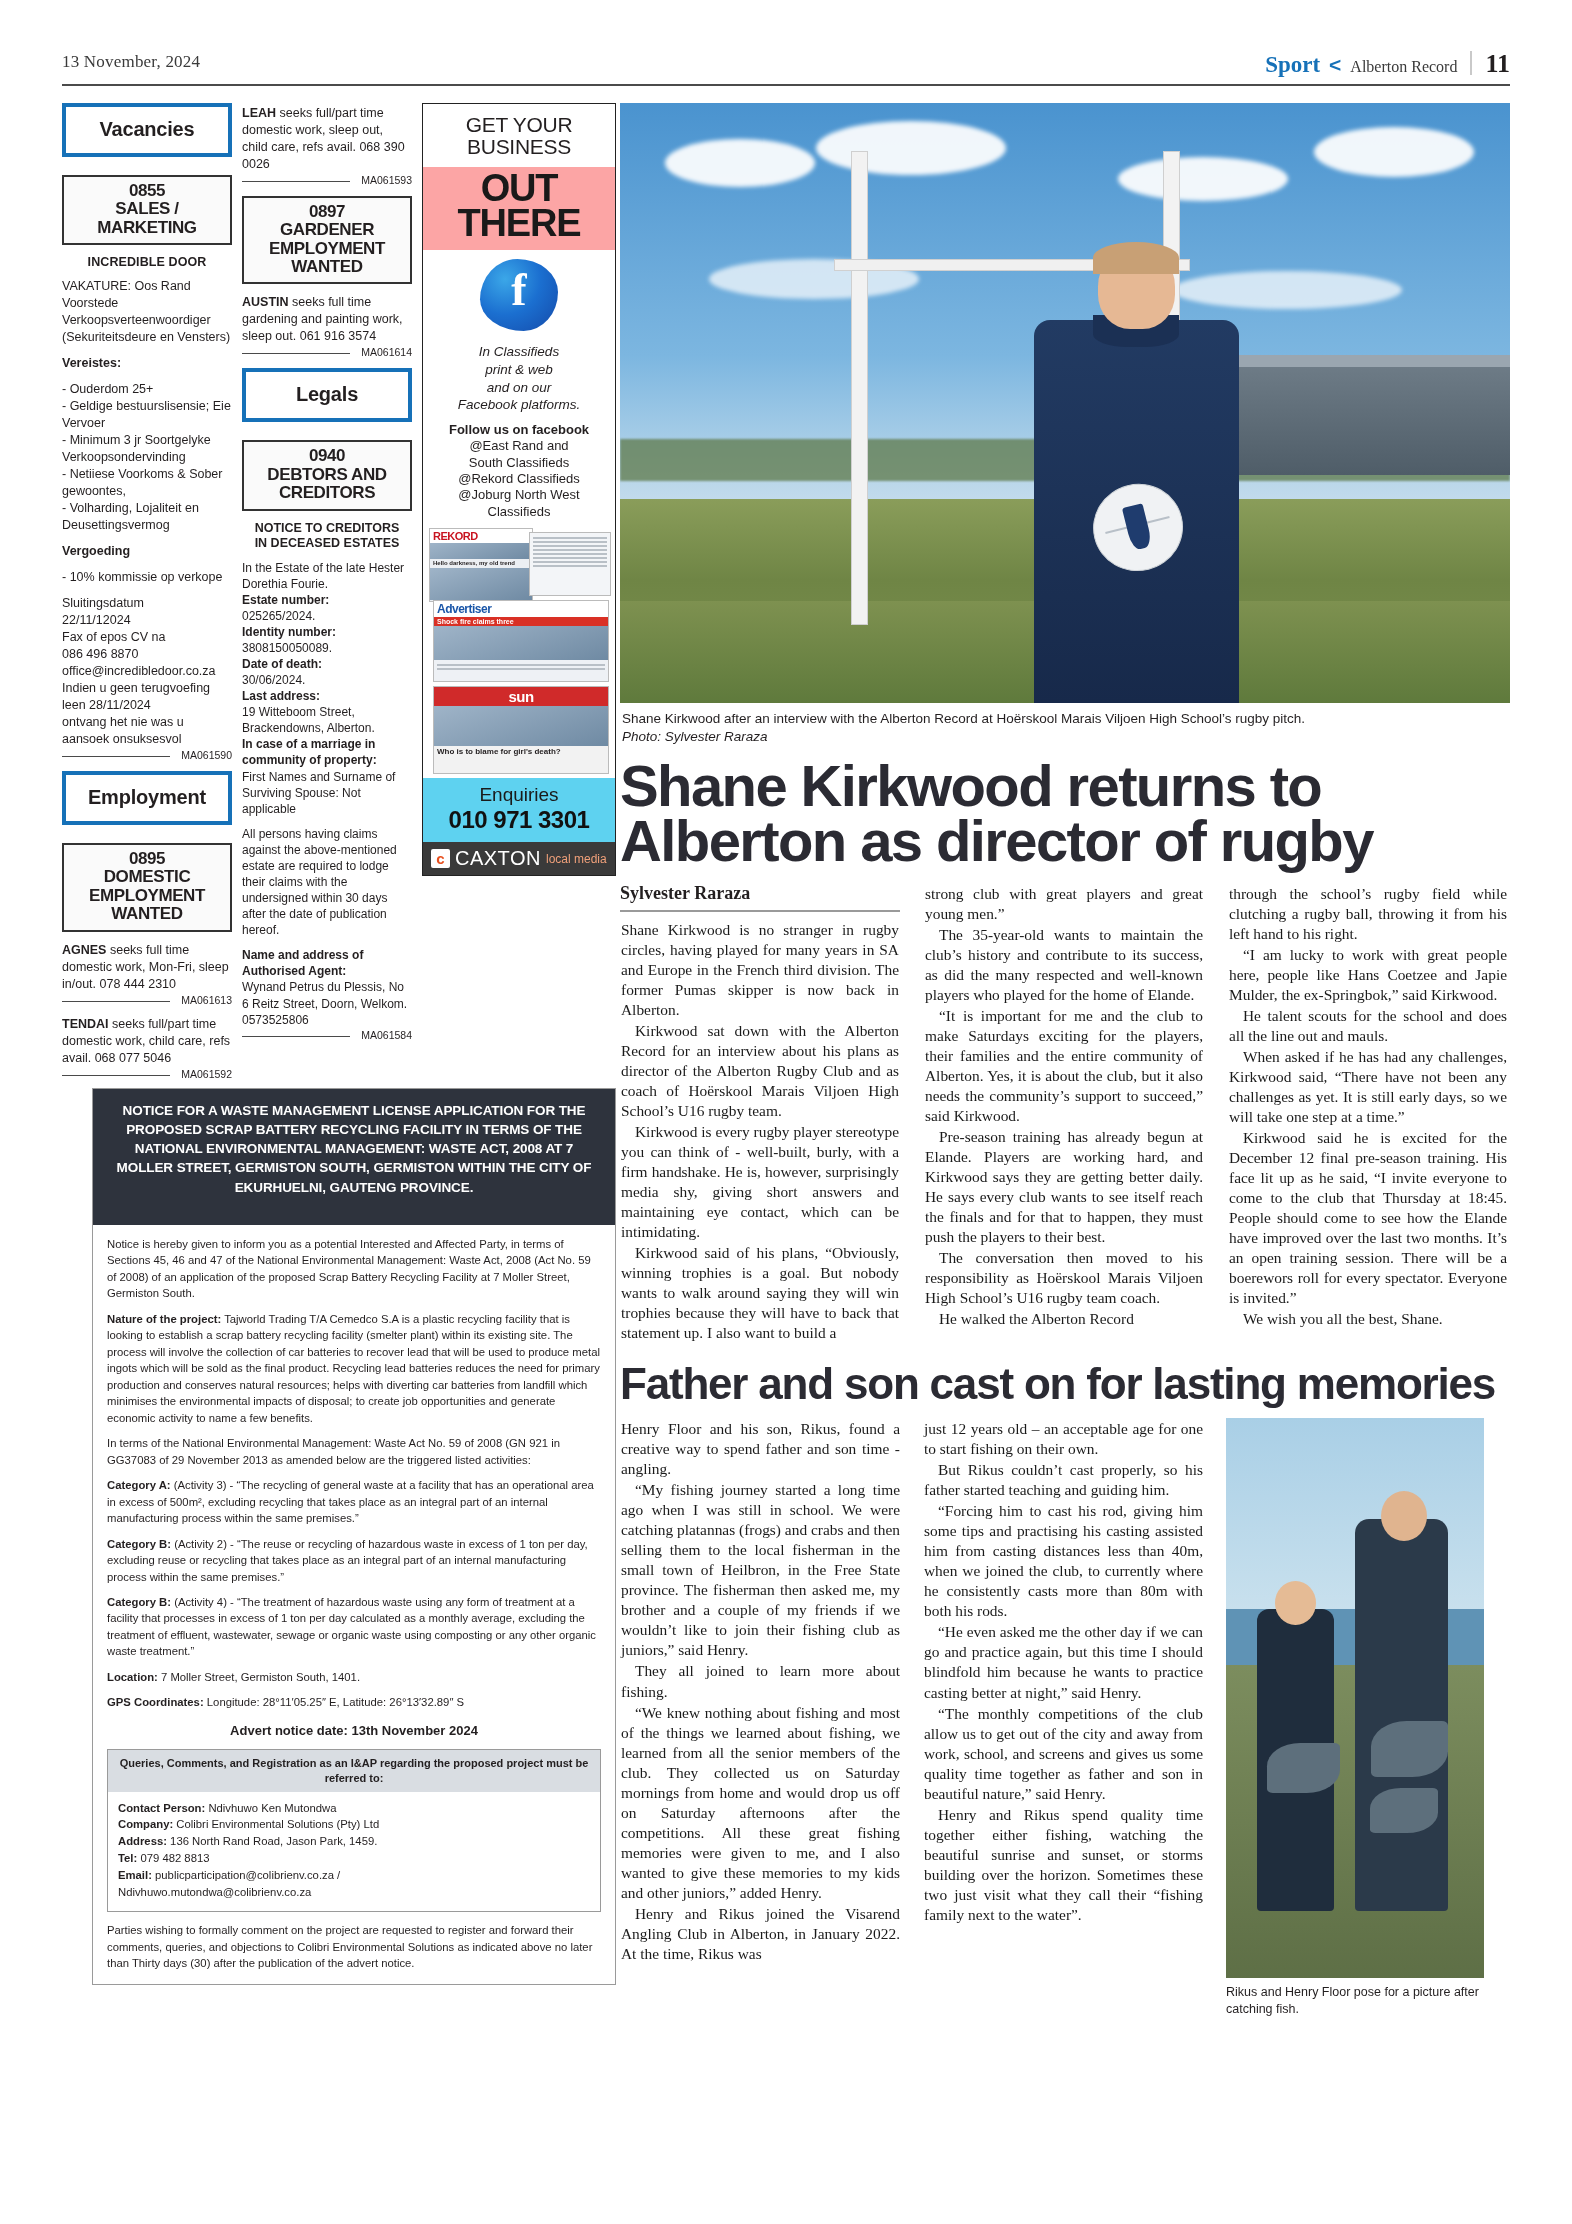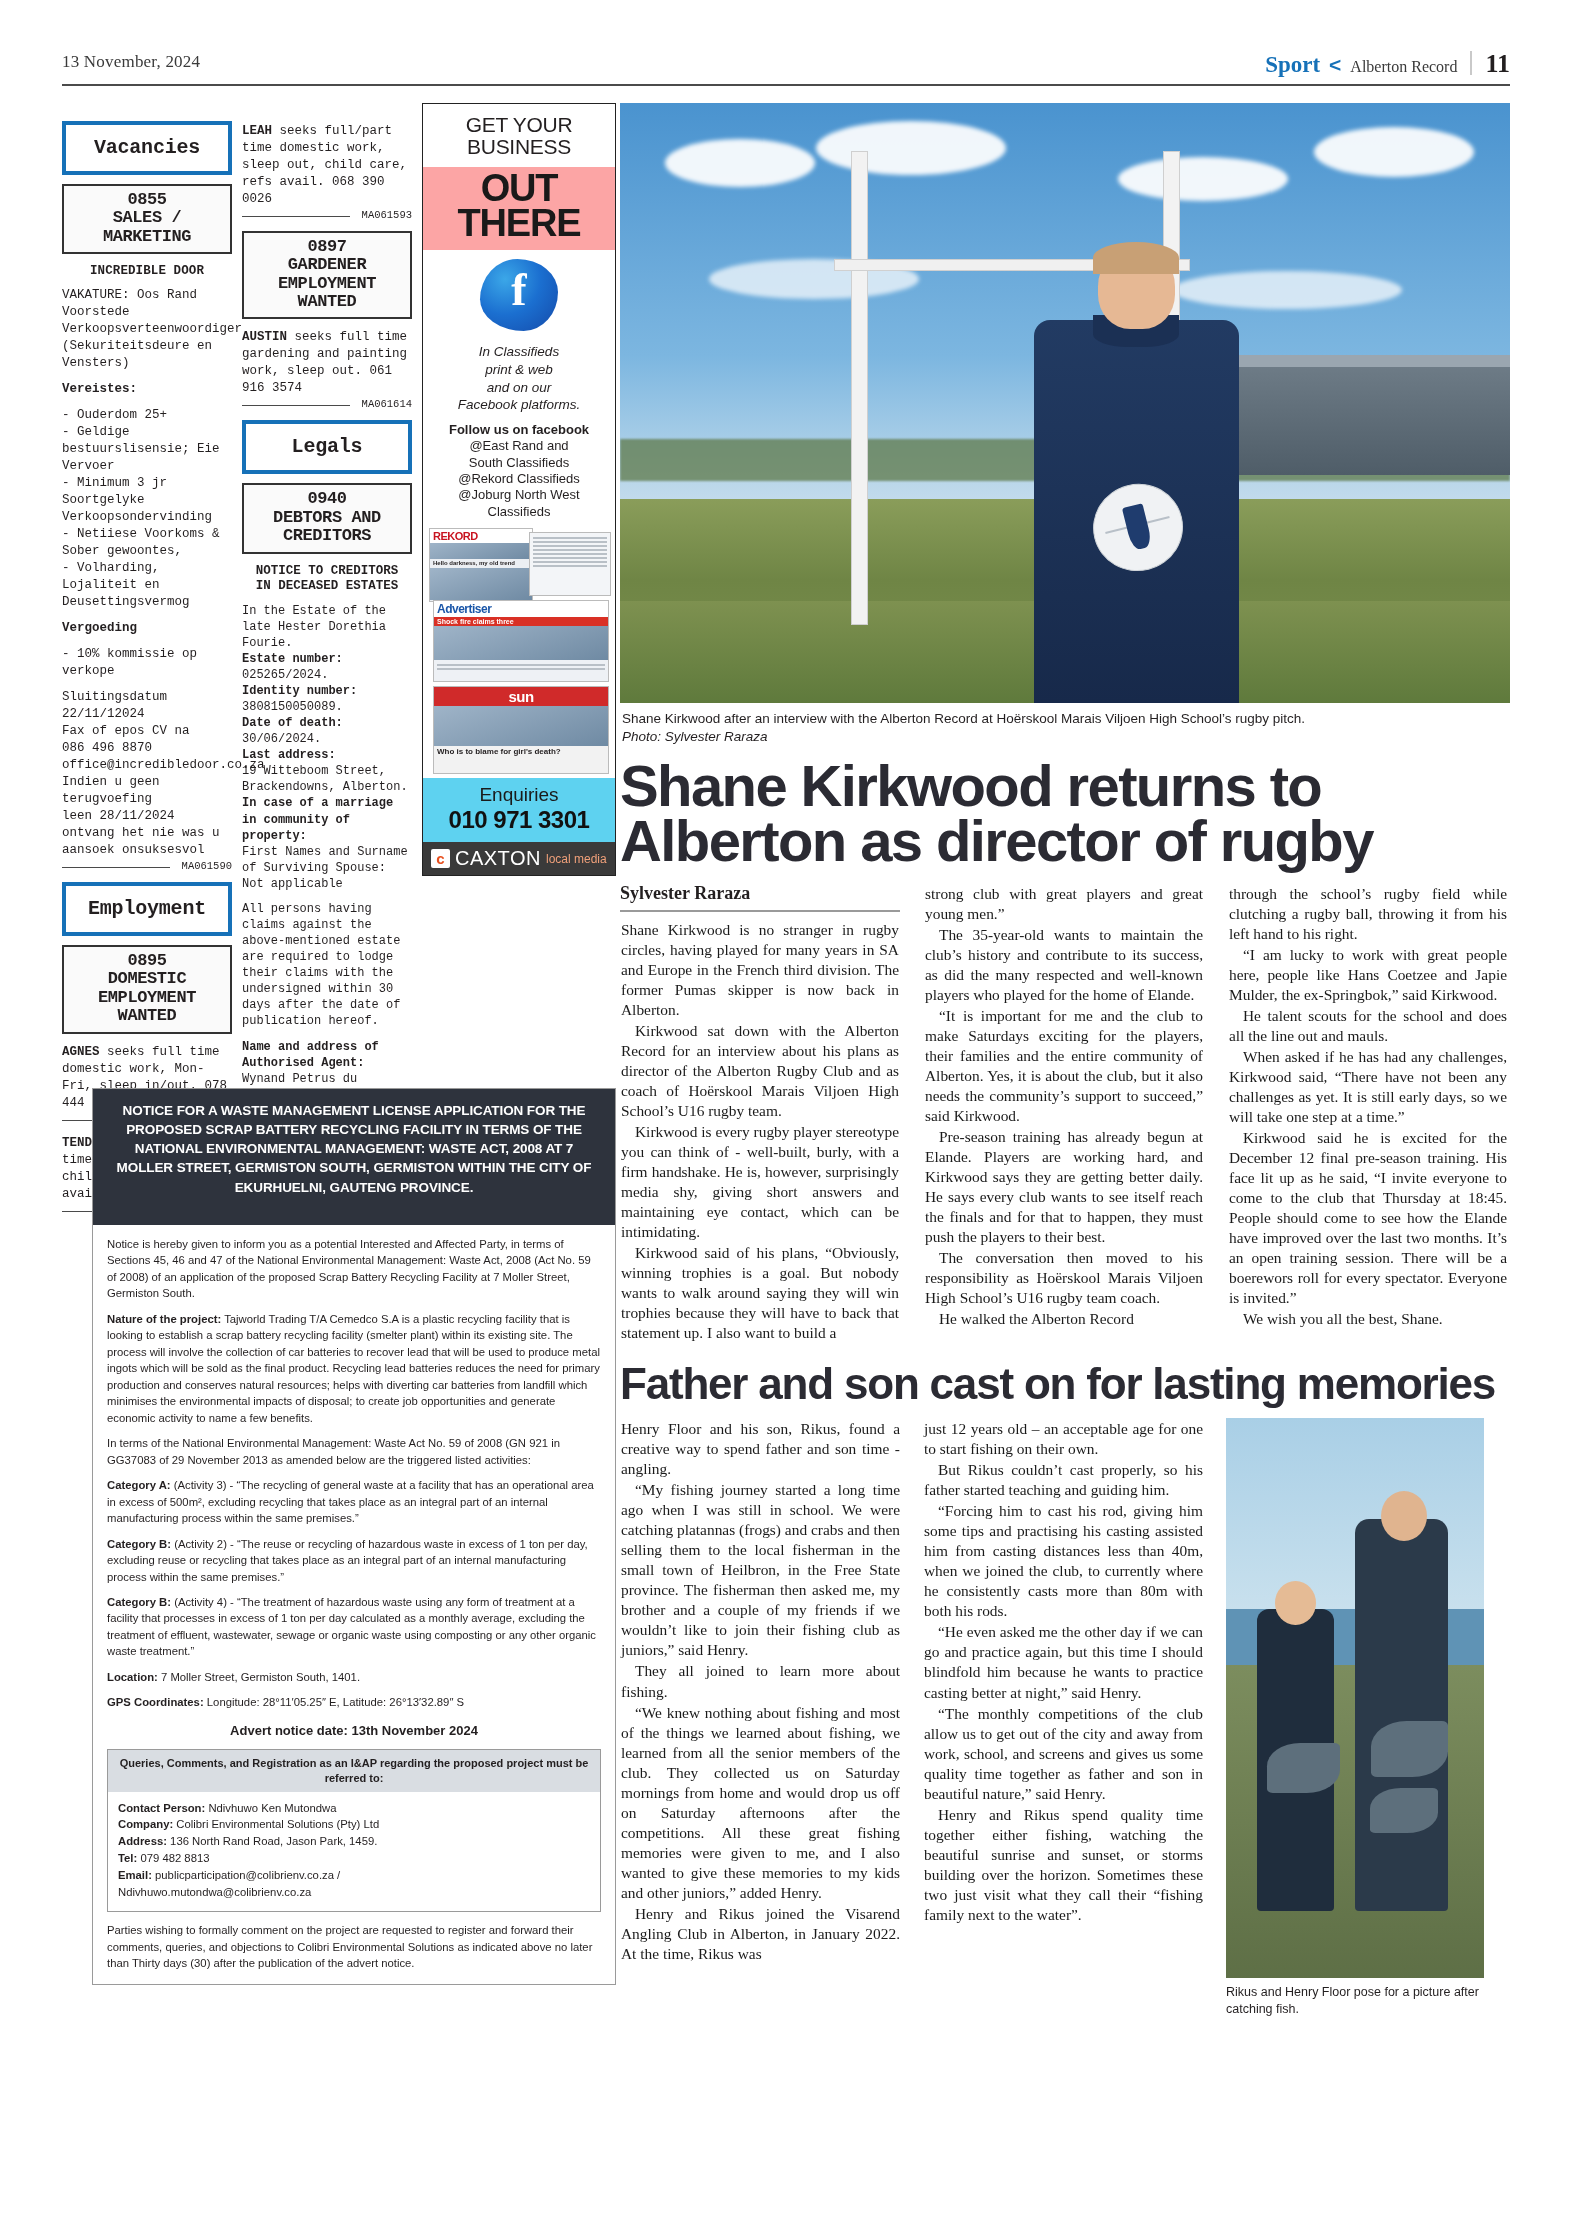--- a/index.html
+++ b/index.html
@@ -20,29 +20,29 @@
   .masthead .right { position:absolute; right:0; top:-4px; display:flex; align-items:baseline; gap:9px;}
   .masthead .sport { font-family:"Liberation Serif", serif; font-weight:bold; font-size:23px; color:#1671b8; }
   .masthead .chev { font-family:"Liberation Sans", sans-serif; font-weight:bold; font-size:21px; color:#1671b8; }
   .masthead .paper { font-family:"Liberation Serif", serif; font-size:16px; color:#3a3a3a; }
   .masthead .vrule { display:inline-block; width:2px; height:24px; background:#c9c9c9; margin:0 4px; position:relative; top:3px;}
   .masthead .pnum { font-family:"Liberation Serif", serif; font-weight:bold; font-size:26px; color:#231f20; }
   .masthead .hr { position:absolute; left:0; top:32px; width:1448px; height:2px; background:#4b4b4b; }
 
   
   .clsf { position:absolute; left:62px; top:103px; width:554px; }
-  .cl-col { position:absolute; top:18px;font-family:Liberation Mono, monospace; }
+  .cl-col { position:absolute; top:0; }
   .col1 { left:0px; width:170px; }
   .col2 { left:180px; width:170px; }
 
   .cat-head {
     border:4px solid #1671b8; background:#fff;
     text-align:center; padding:11px 2px 12px;
     font-weight:bold; font-size:20px; letter-spacing:-.2px;
-    margin-bottom:9px;
+    margin-bottom:18px;
   }
   .sub-head {
     border:2px solid #333; background:#fafafa;
     text-align:center; padding:5px 2px 6px;
     font-weight:bold; font-size:17px; line-height:1.08;
     font-stretch:condensed; letter-spacing:-.4px;
     margin-bottom:10px;
   }
   .ad-title { text-align:center; font-weight:bold; font-size:12.5px; margin:4px 0 9px; letter-spacing:.1px;}
   .ad-body { font-size:12.5px; line-height:1.36; white-space:pre-line; }

